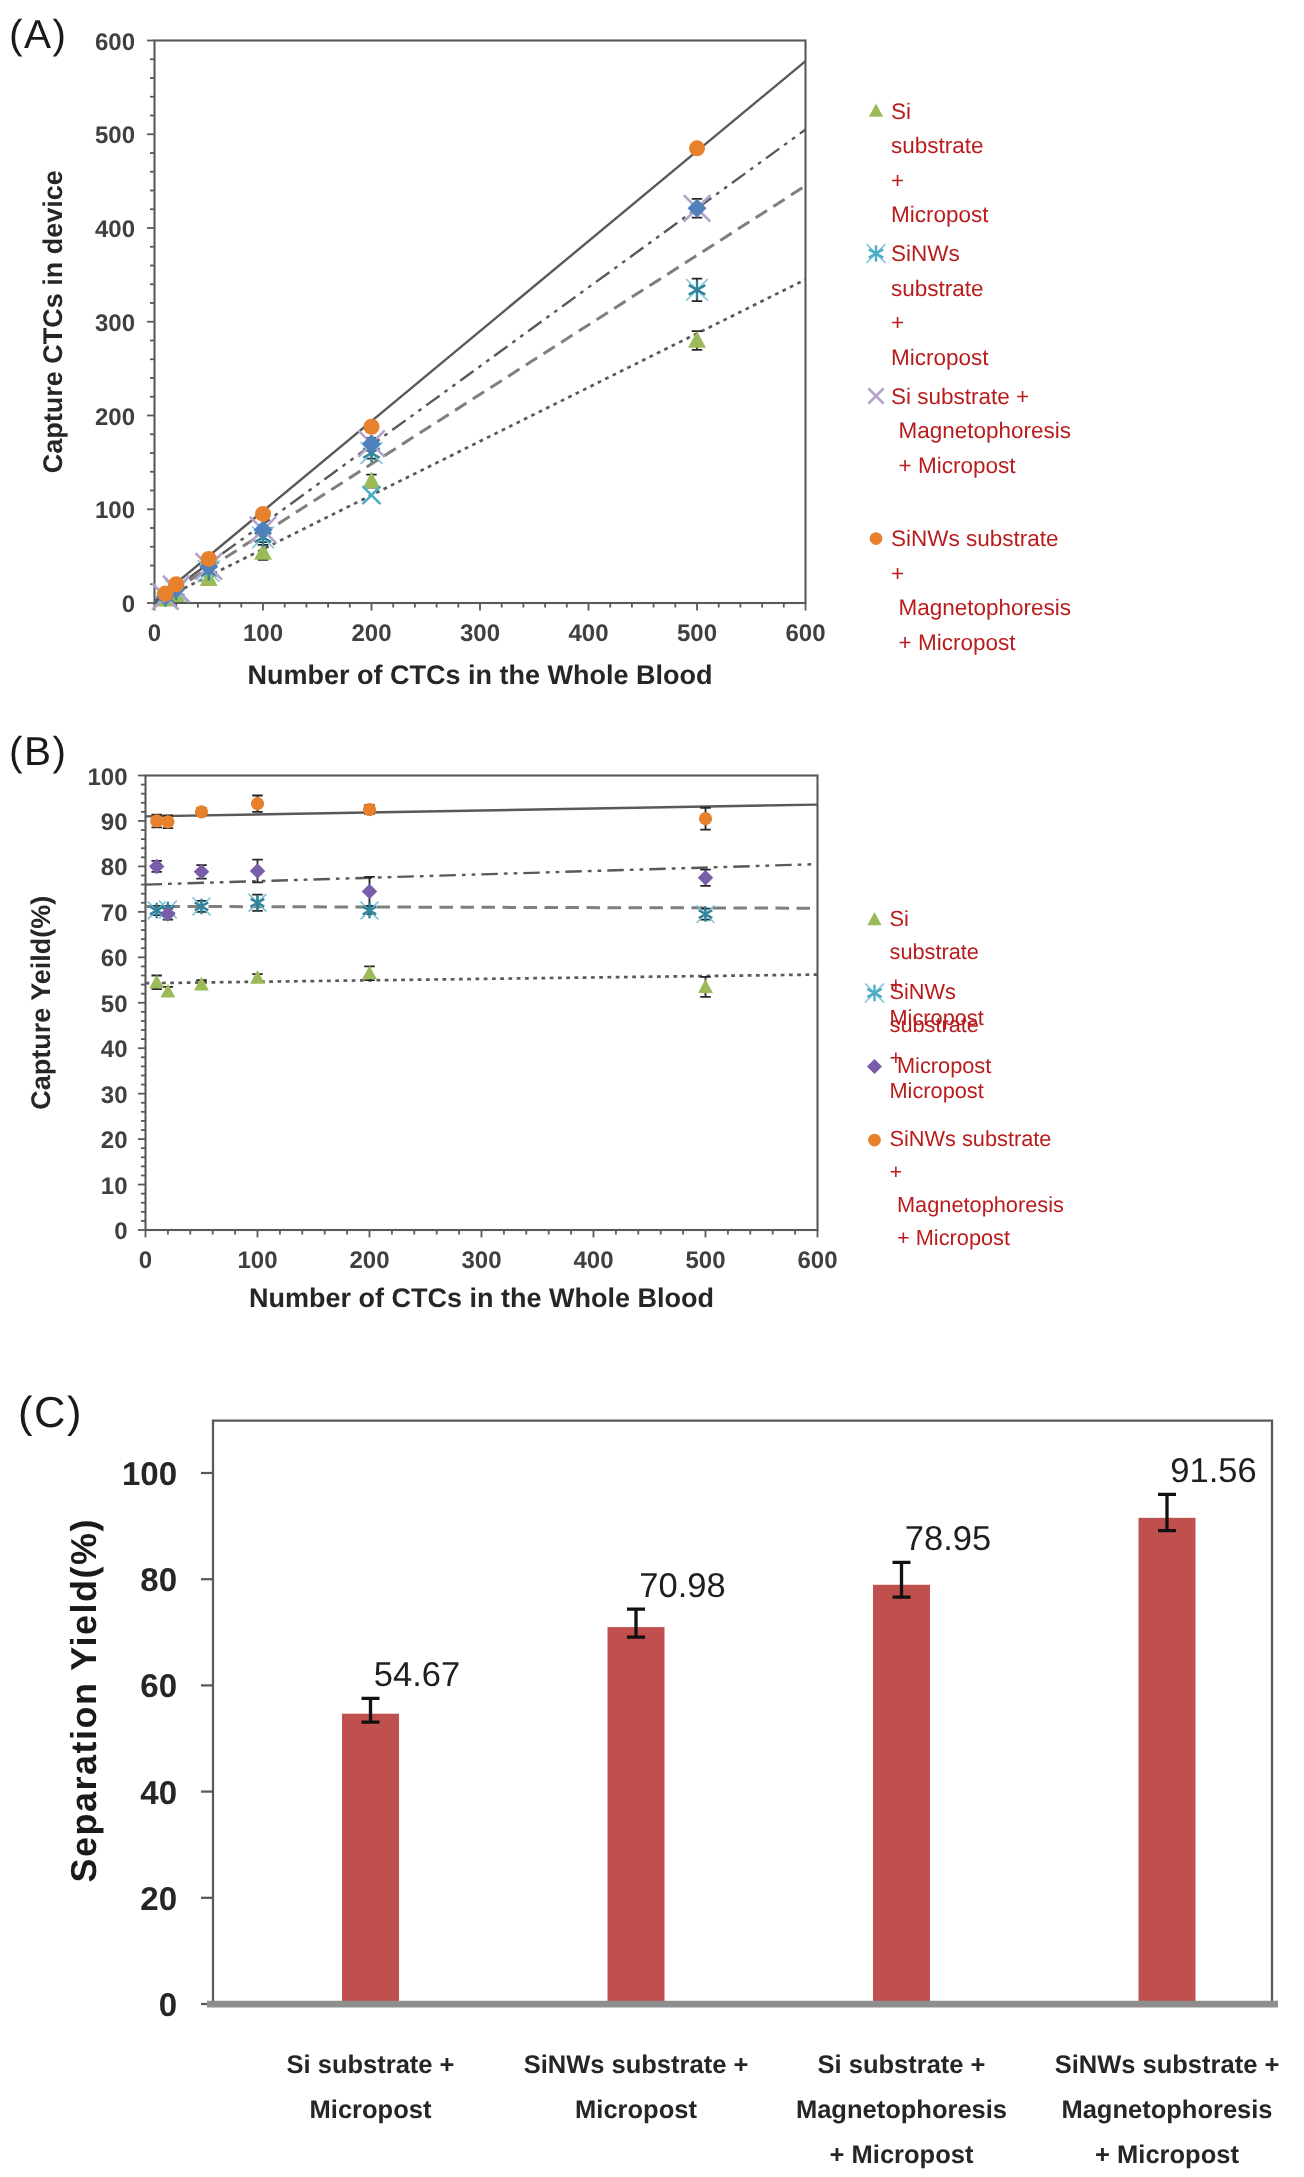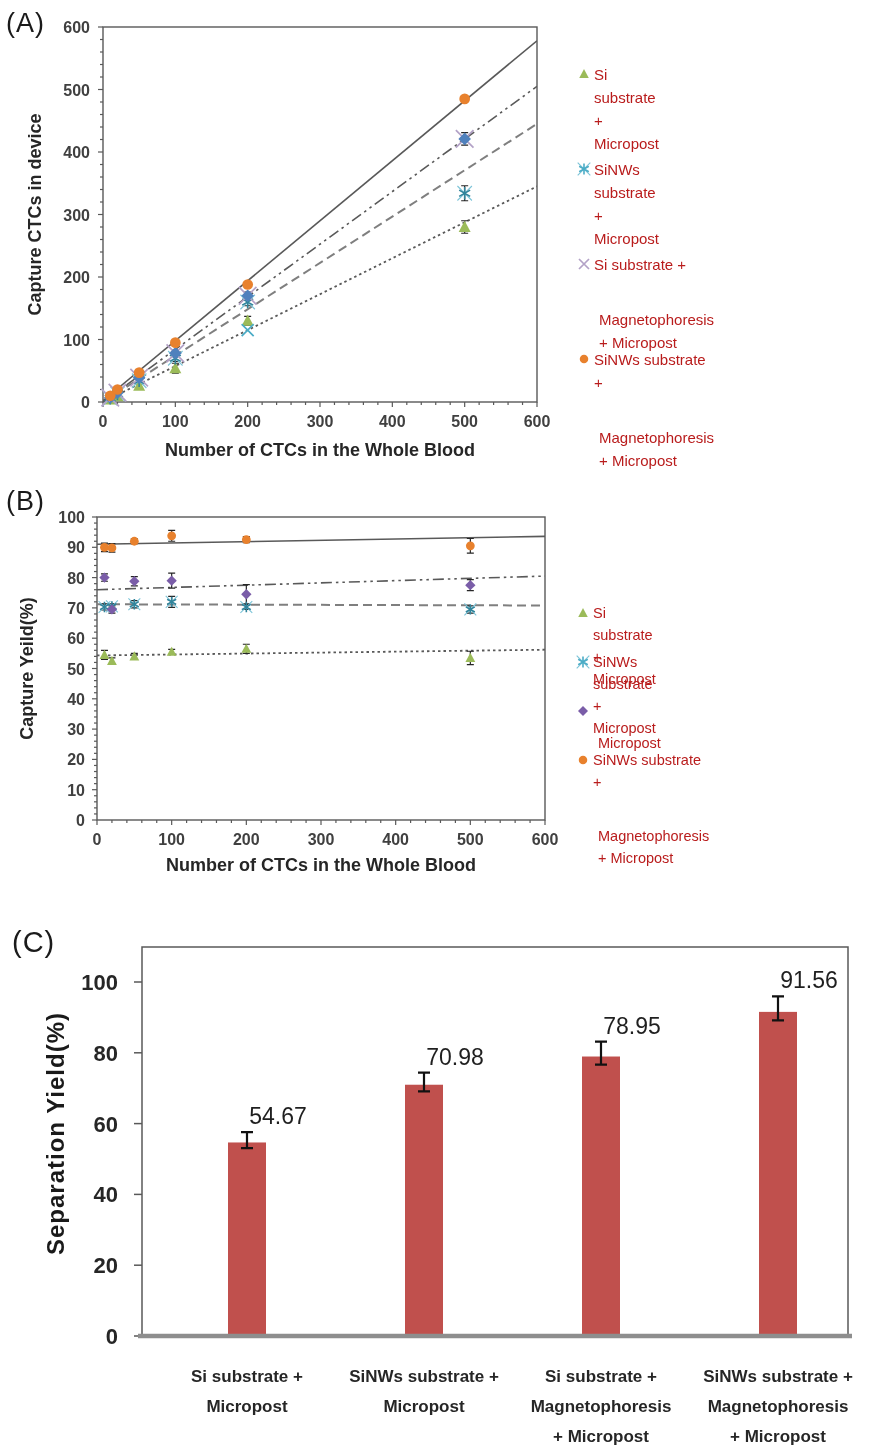--- a/index.html
+++ b/index.html
@@ -6,21 +6,21 @@
   .page{position:relative;width:869px;height:1451px;background:#ffffff;overflow:hidden;
         font-family:"Liberation Sans",sans-serif;}
   .panel-letter{position:absolute;font-size:27px;color:#1a1a1a;letter-spacing:1px;}
   #pl-a{left:6px;top:8px;}
   #pl-b{left:6px;top:486px;}
   #pl-c{left:12px;top:926px;font-size:29px;}
   .legend{position:absolute;left:0;top:0;width:0;height:0;}
   .legend-item{position:absolute;display:flex;align-items:flex-start;}
   .legend-item svg{flex:0 0 auto;margin-top:3px;}
   .legend-lines{color:#b91c1c;}
-  .legend-lines .l2{padding-left:5px;margin-top:32px;}
+  .legend-lines .l2{padding-left:5px;}
   svg text{font-family:"Liberation Sans",sans-serif;}
 </style>
 </head>
 <body>
 
 <div class="page">
   <svg id="fig" width="869" height="1451">
       <g>
         <clipPath id="clipA">
           <rect x="103" y="27" width="434" height="375"></rect>

